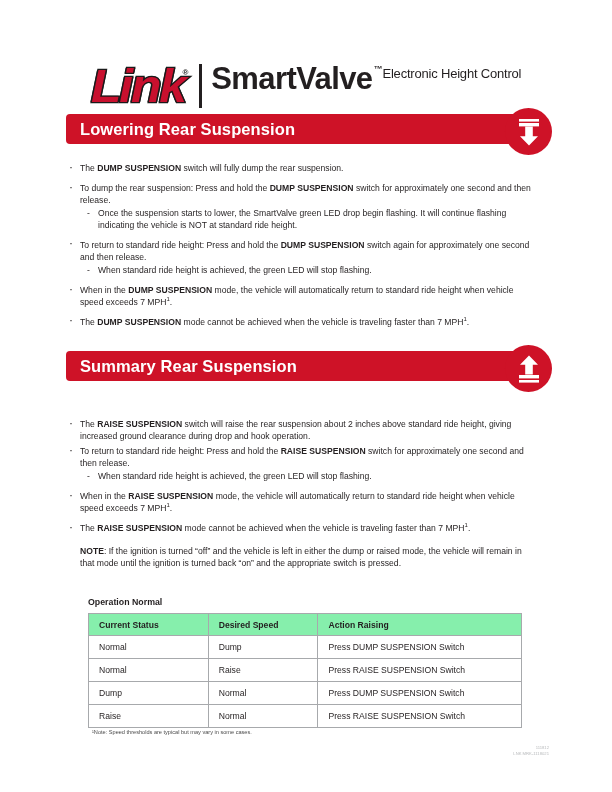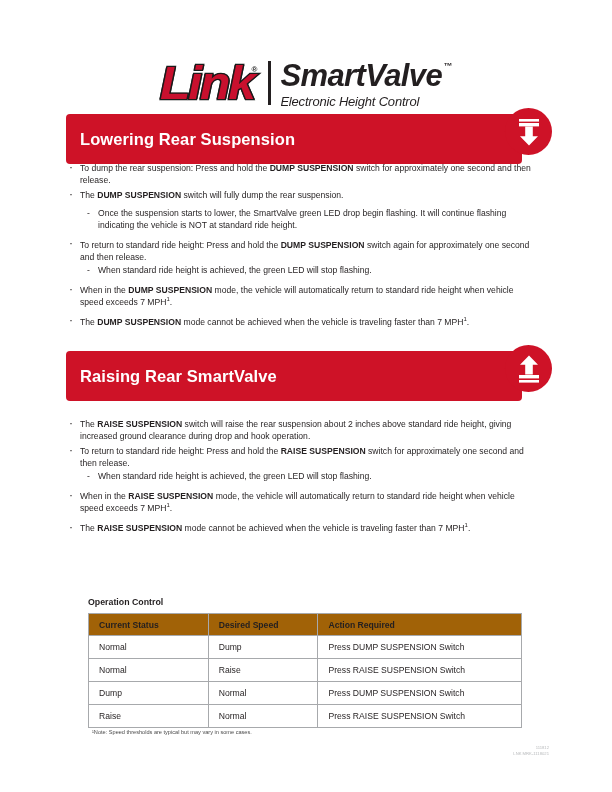--- a/index.html
+++ b/index.html
@@ -64,24 +64,23 @@
     font-weight: bold;
   }
   .divider-bar {
     width: 3px;
     height: 44px;
     background: #231f20;
     margin: 2px 9px 0 7px;
   }
   .brand-block {
     display: flex;
-    flex-direction: column;
+    flex-direction: row;
     justify-content: flex-end;
     padding-top: 1px;
-    font-style: italic;
   }
   .brand-name-row {
     display: flex;
     align-items: flex-start;
   }
   .brand-name {
     font-size: 31px;
     line-height: 31px;
     font-weight: bold;
     color: #231f20;
@@ -100,21 +99,21 @@
     color: #231f20;
     letter-spacing: -0.2px;
     margin-top: 1px;
   }
 
   
   .section-header {
     position: absolute;
     left: 66px;
     width: 456px;
-    height: 50px;
+    height: 30px;
     background: #ce1227;
     border-radius: 4px;
     display: flex;
     align-items: center;
   }
   .section-header .title {
     color: #ffffff;
     font-size: 16.5px;
     font-weight: bold;
     letter-spacing: 0.1px;
@@ -208,21 +207,21 @@
   table.op-summary td {
     border: 1px solid #a7a9ac;
     text-align: left;
     font-weight: normal;
     padding: 0 0 0 10px;
     height: 22px;
     vertical-align: middle;
     color: #231f20;
   }
   table.op-summary thead th {
-    background: #a16207;
+    background: #86efac;
     font-weight: bold;
     height: 21px;
     margin-top: 24px;
   }
   table.op-summary col.c1 { width: 120px; }
   table.op-summary col.c2 { width: 110px; }
   table.op-summary col.c3 { width: 204px; }
 
   .footnote {
     position: absolute;
@@ -265,59 +264,60 @@
   <span class="title">Lowering Rear Suspension</span>
 </div>
 <div class="badge" id="badge-lower">
   <svg width="30" height="32" viewBox="0 0 30 32" aria-hidden="true">
     <rect x="5" y="3" width="20" height="2.6" fill="#ffffff"></rect>
     <rect x="5" y="7" width="20" height="3.4" fill="#ffffff"></rect>
     <path d="M11.2 10.6 h7.6 v9.6 h5.2 L15 29.4 L6 20.2 h5.2 Z" fill="#ffffff"></path>
   </svg>
 </div>
 <div class="content" id="content-lower">
+    <div class="bullet">The <b>DUMP SUSPENSION</b> switch will fully dump the rear suspension.</div>
     <div class="bullet tight">To dump the rear suspension: Press and hold the <b>DUMP SUSPENSION</b> switch for approximately one second and then release.</div>
-    <div class="bullet">The <b>DUMP SUSPENSION</b> switch will fully dump the rear suspension.</div>
     <div class="sub">Once the suspension starts to lower, the SmartValve green LED drop begin flashing. It will continue flashing indicating the vehicle is NOT at standard ride height.</div>
     <div class="bullet tight">To return to standard ride height: Press and hold the <b>DUMP SUSPENSION</b> switch again for approximately one second and then release.</div>
     <div class="sub">When standard ride height is achieved, the green LED will stop flashing.</div>
     <div class="bullet">When in the <b>DUMP SUSPENSION</b> mode, the vehicle will automatically return to standard ride height when vehicle speed exceeds 7 MPH<sup>1</sup>.</div>
     <div class="bullet">The <b>DUMP SUSPENSION</b> mode cannot be achieved when the vehicle is traveling faster than 7 MPH<sup>1</sup>.</div>
   </div>
 
 <div class="section-header" id="header-raise">
-  <span class="title">Raising Rear SmartValve</span>
+  <span class="title">Summary Rear Suspension</span>
 </div>
 <div class="badge" id="badge-raise">
   <svg width="30" height="32" viewBox="0 0 30 32" aria-hidden="true">
     <path d="M11.2 21.4 h7.6 v-9.6 h5.2 L15 2.6 L6 11.8 h5.2 Z" fill="#ffffff"></path>
     <rect x="5" y="22" width="20" height="3.4" fill="#ffffff"></rect>
     <rect x="5" y="27" width="20" height="2.6" fill="#ffffff"></rect>
   </svg>
 </div>
 <div class="content" id="content-raise">
     <div class="bullet tight">The <b>RAISE SUSPENSION</b> switch will raise the rear suspension about 2 inches above standard ride height, giving increased ground clearance during drop and hook operation.</div>
     <div class="bullet tight">To return to standard ride height:  Press and hold the <b>RAISE SUSPENSION</b> switch for approximately one second and then release.</div>
     <div class="sub">When standard ride height is achieved, the green LED will stop flashing.</div>
     <div class="bullet">When in the <b>RAISE SUSPENSION</b> mode, the vehicle will automatically return to standard ride height when vehicle speed exceeds 7 MPH<sup>1</sup>.</div>
     <div class="bullet">The <b>RAISE SUSPENSION</b> mode cannot be achieved when the vehicle is traveling faster than 7 MPH<sup>1</sup>.</div>
+    <div class="note-block"><b>NOTE</b>: If the ignition is turned “off” and the vehicle is left in either the dump or raised mode, the vehicle will remain in that mode until the ignition is turned back “on” and the appropriate switch is pressed.</div>
   </div>
 
-<div class="table-caption">Operation Control</div>
+<div class="table-caption">Operation Normal</div>
 <table class="op-summary">
   <colgroup>
       <col class="c1">
       <col class="c2">
       <col class="c3">
     </colgroup>
   <thead>
     <tr>
       <th>Current Status</th>
       <th>Desired Speed</th>
-      <th>Action Required</th>
+      <th>Action Raising</th>
     </tr>
   </thead>
   <tbody id="table-body">
       <tr>
         <td>Normal</td>
         <td>Dump</td>
         <td>Press DUMP SUSPENSION Switch</td>
       </tr>
       <tr>
         <td>Normal</td>

